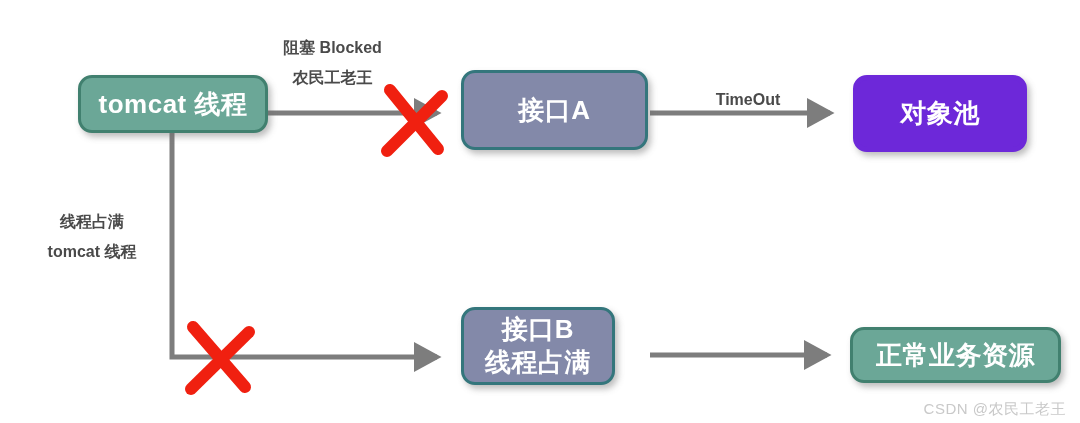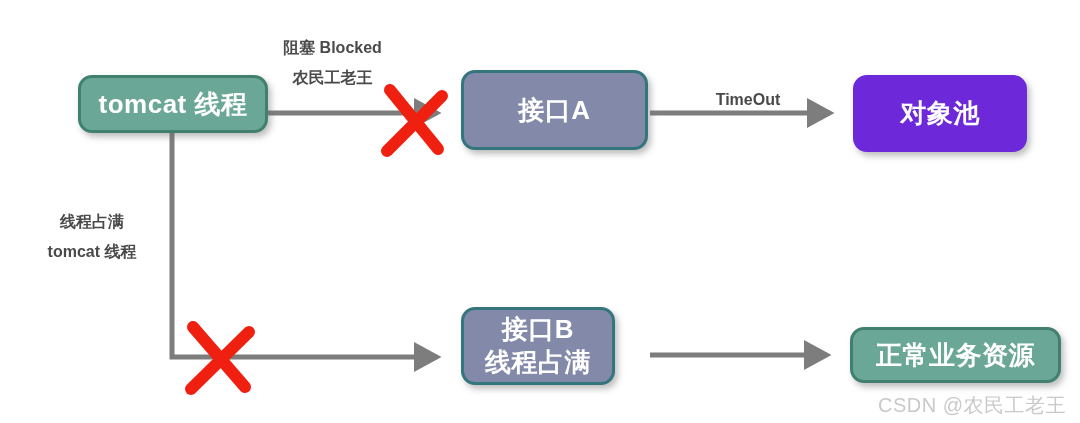--- a/index.html
+++ b/index.html
@@ -56,21 +56,21 @@
     font-size: 16px;
     line-height: 30px;
     text-align: center;
     white-space: nowrap;
   }
   .watermark {
     position: absolute;
     right: 14px;
     bottom: 4px;
     color: #C9C9C9;
-    font-size: 20px;
+    font-size: 15px;
     font-weight: normal;
     letter-spacing: 0.5px;
   }
 </style>
 </head>
 <body>
 
 <div class="canvas">
 
   <svg class="connectors" viewBox="0 0 1080 423" xmlns="http://www.w3.org/2000/svg">

